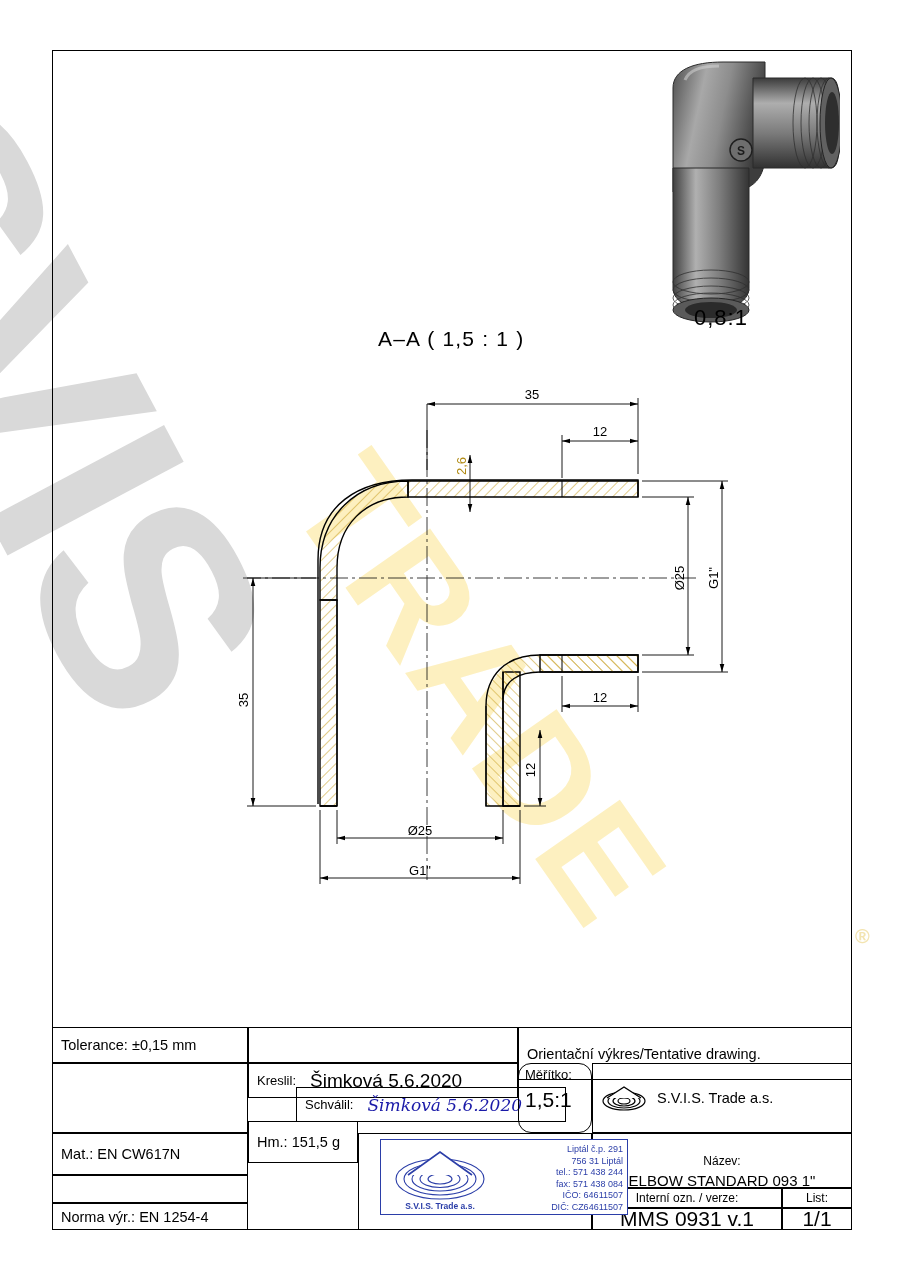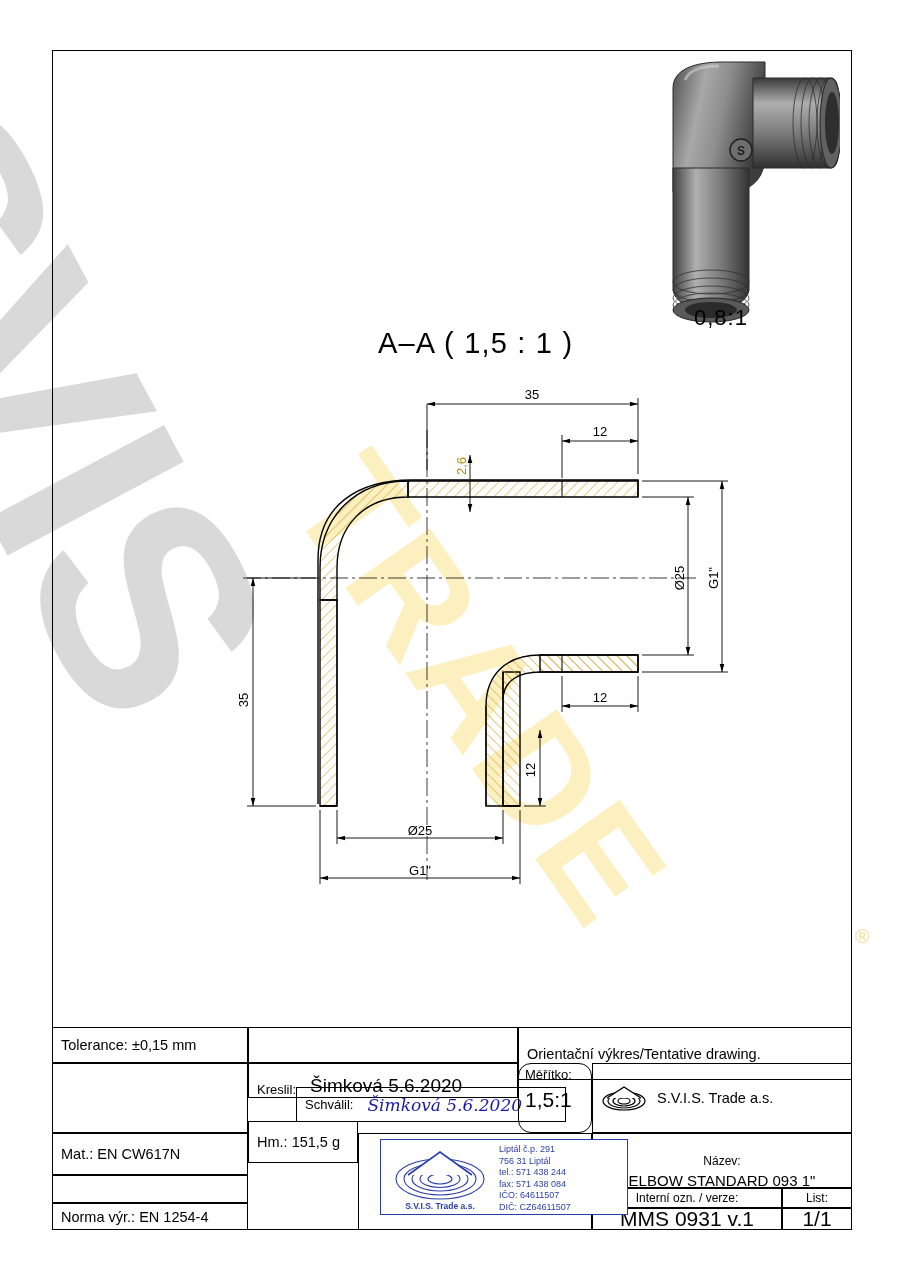--- a/index.html
+++ b/index.html
@@ -48,21 +48,21 @@
 
   
   .iso-wrap{position:absolute;left:645px;top:58px;width:195px;height:275px;}
   .iso-scale{
     position:absolute;left:694px;top:305px;
     font-size:22px;letter-spacing:1px;
   }
 
   .section-title{
     position:absolute;left:378px;top:327px;
-    font-size:29px;letter-spacing:1.2px;
+    font-size:21px;letter-spacing:1.2px;
   }
 
   
   .dwg{position:absolute;left:0;top:0;width:900px;height:1288px;}
 
   
   .tb{
     position:absolute;
     left:52px;top:1027px;
     width:800px;height:203px;
@@ -88,21 +88,21 @@
   }
 
   .stamp{
     position:absolute;left:328px;top:112px;width:248px;height:76px;
     border:1.3px solid #2b3ea8;
     box-sizing:border-box;
     display:flex;
     background:#fff;
   }
   .stamp-left{width:118px;position:relative;display:flex;align-items:center;justify-content:center;}
-  .stamp-right{flex:1;color:#2b3ea8;font-size:9px;line-height:11.5px;text-align:left;padding:4px 4px 0 0;}
+  .stamp-right{flex:1;color:#2b3ea8;font-size:9px;line-height:11.5px;text-align:right;padding:4px 4px 0 0;}
   .stamp-name{position:absolute;bottom:3px;left:0;right:0;text-align:center;color:#2b3ea8;font-size:8.5px;font-weight:700;}
 </style>
 </head>
 <body>
 
 <div class="wm wm-svis">SVIS</div>
 <div class="wm wm-trade">TRADE</div>
 <div class="wm wm-reg">®</div>
 
 <div class="sheet"></div>
@@ -285,21 +285,21 @@
   <div class="cell" style="left:0;top:0;width:196px;height:36px;text-align:center;">
     <span>Tolerance: ±0,15 mm</span>
   </div>
   <div class="cell" style="left:196px;top:0;width:270px;height:36px;"></div>
   <div class="cell" style="left:466px;top:0;width:334px;height:53px;">
     <span>Orientační výkres/Tentative drawing.</span>
   </div>
 
   <div class="cell" style="left:0;top:36px;width:196px;height:70px;"></div>
 
-  <div class="cell" style="left:196px;top:36px;width:270px;height:35px;align-items:flex-end;">
+  <div class="cell" style="left:196px;top:36px;width:270px;height:35px;">
     <span class="label-sm">Kreslil:</span>
     <span class="big" style="margin-left:14px;">Šimková 5.6.2020</span>
   </div>
   <div class="cell" style="left:196px;top:60px;width:270px;height:35px;margin-left:48px;">
     <span class="label-sm">Schválil:</span>
     <span class="hand" style="margin-left:14px;color:#1a1aa8;">Šimková 5.6.2020</span>
   </div>
 
   <div class="cell" style="left:466px;top:36px;width:74px;height:70px;display:block;padding:3px 6px;border-radius:13px;">
     <div class="label-sm">Měřítko:</div>

